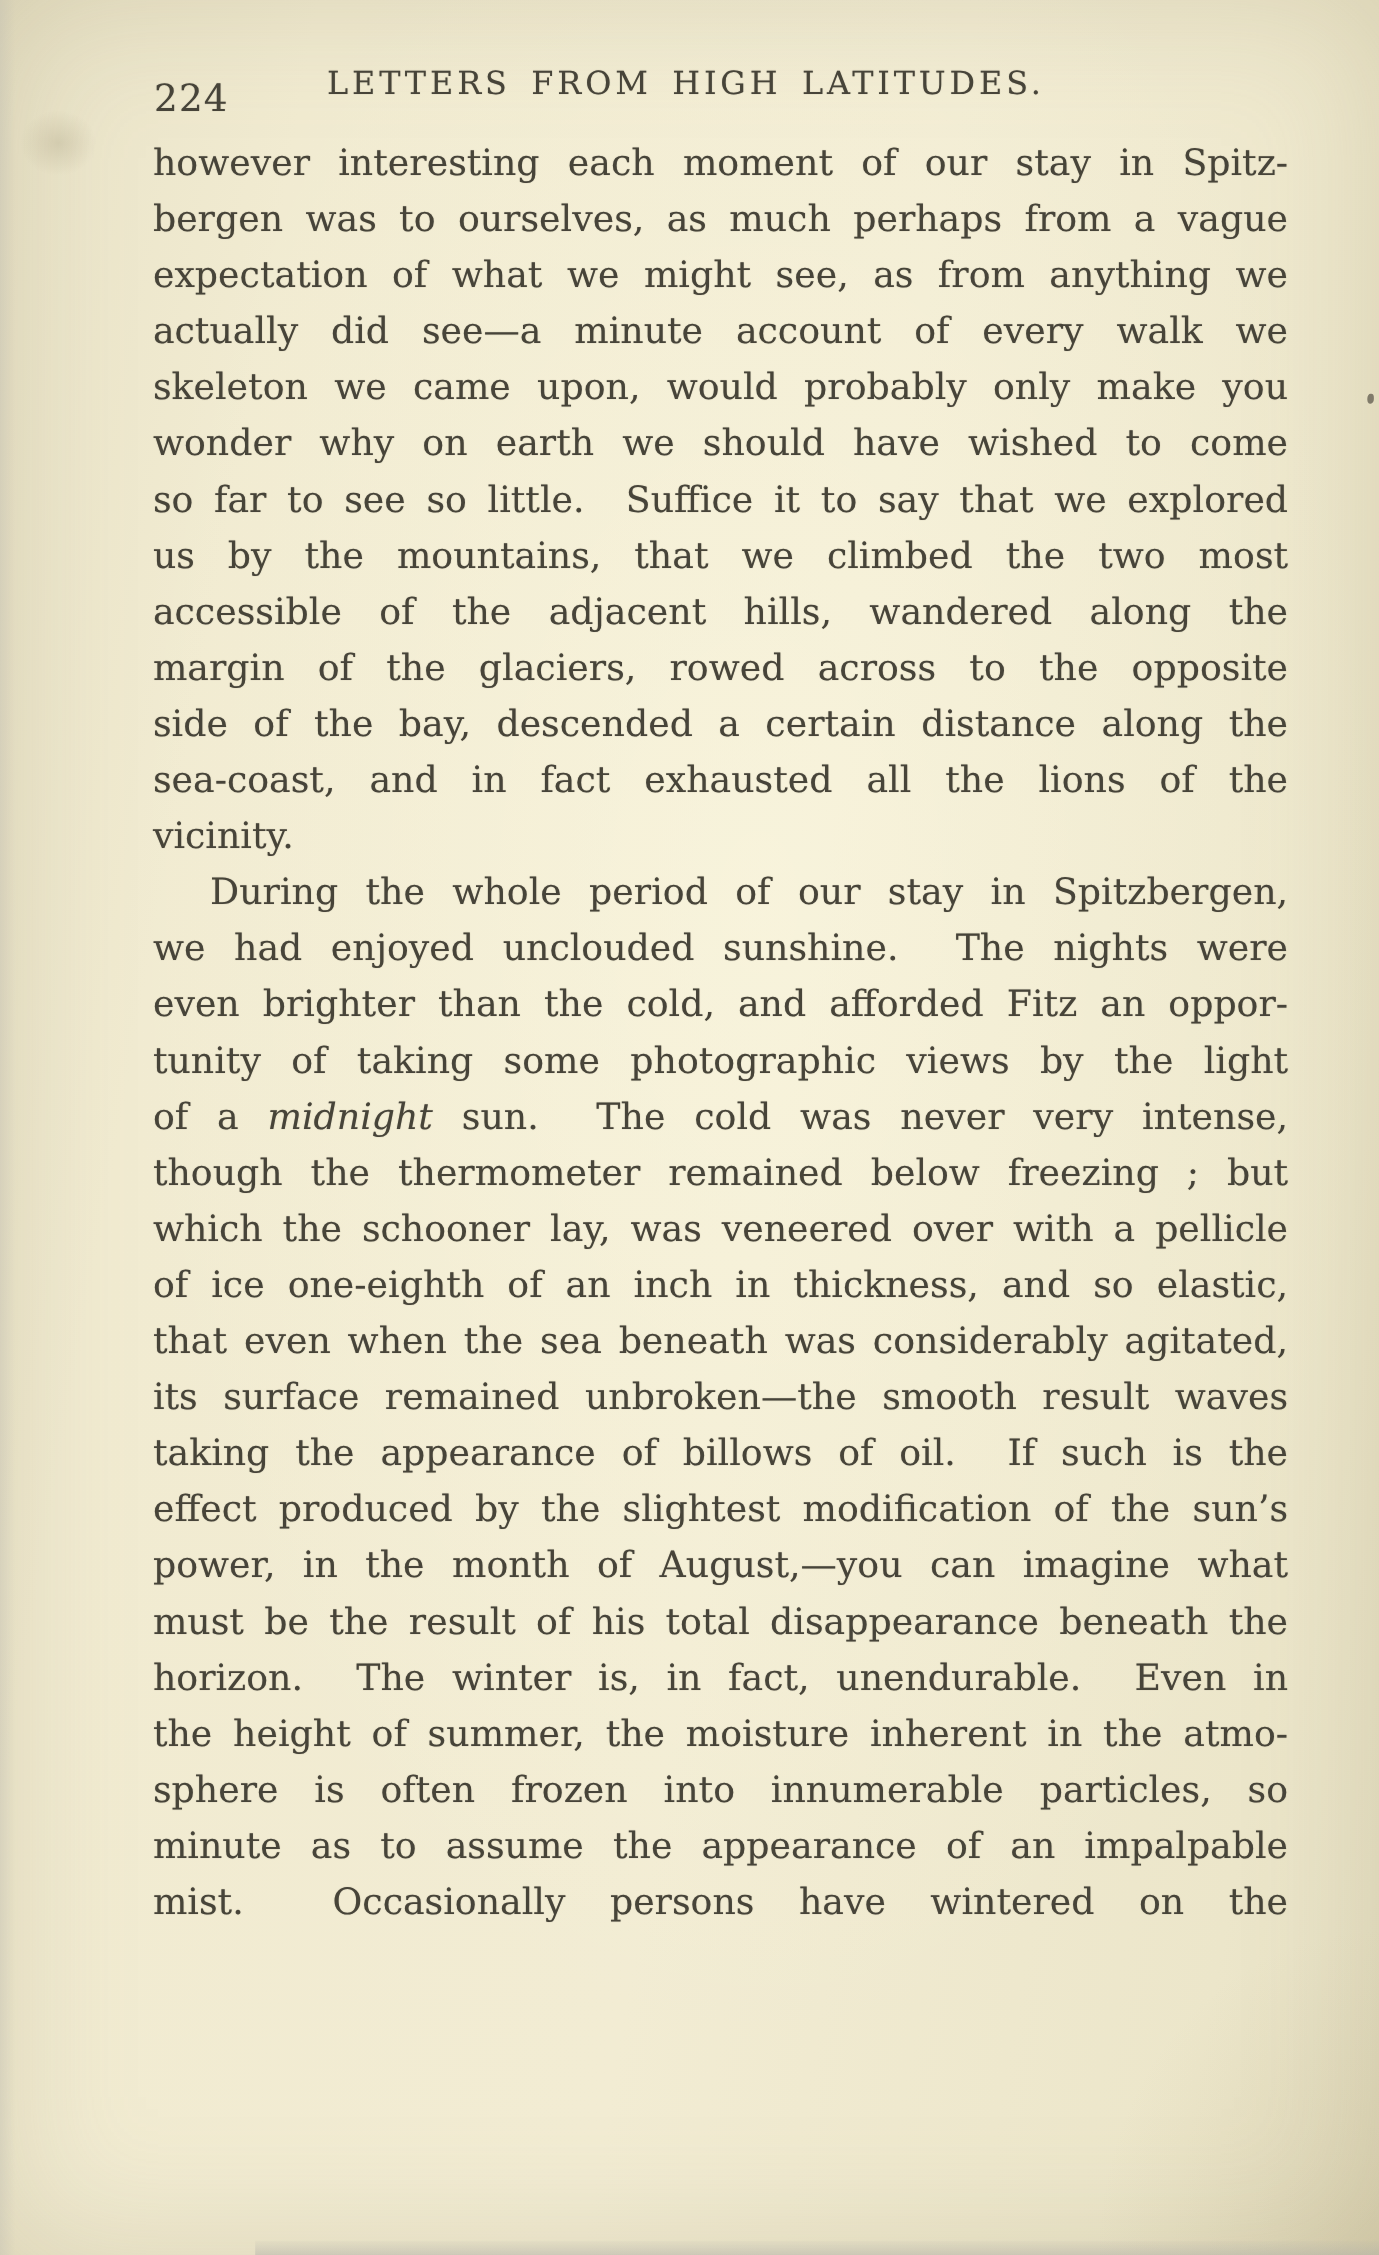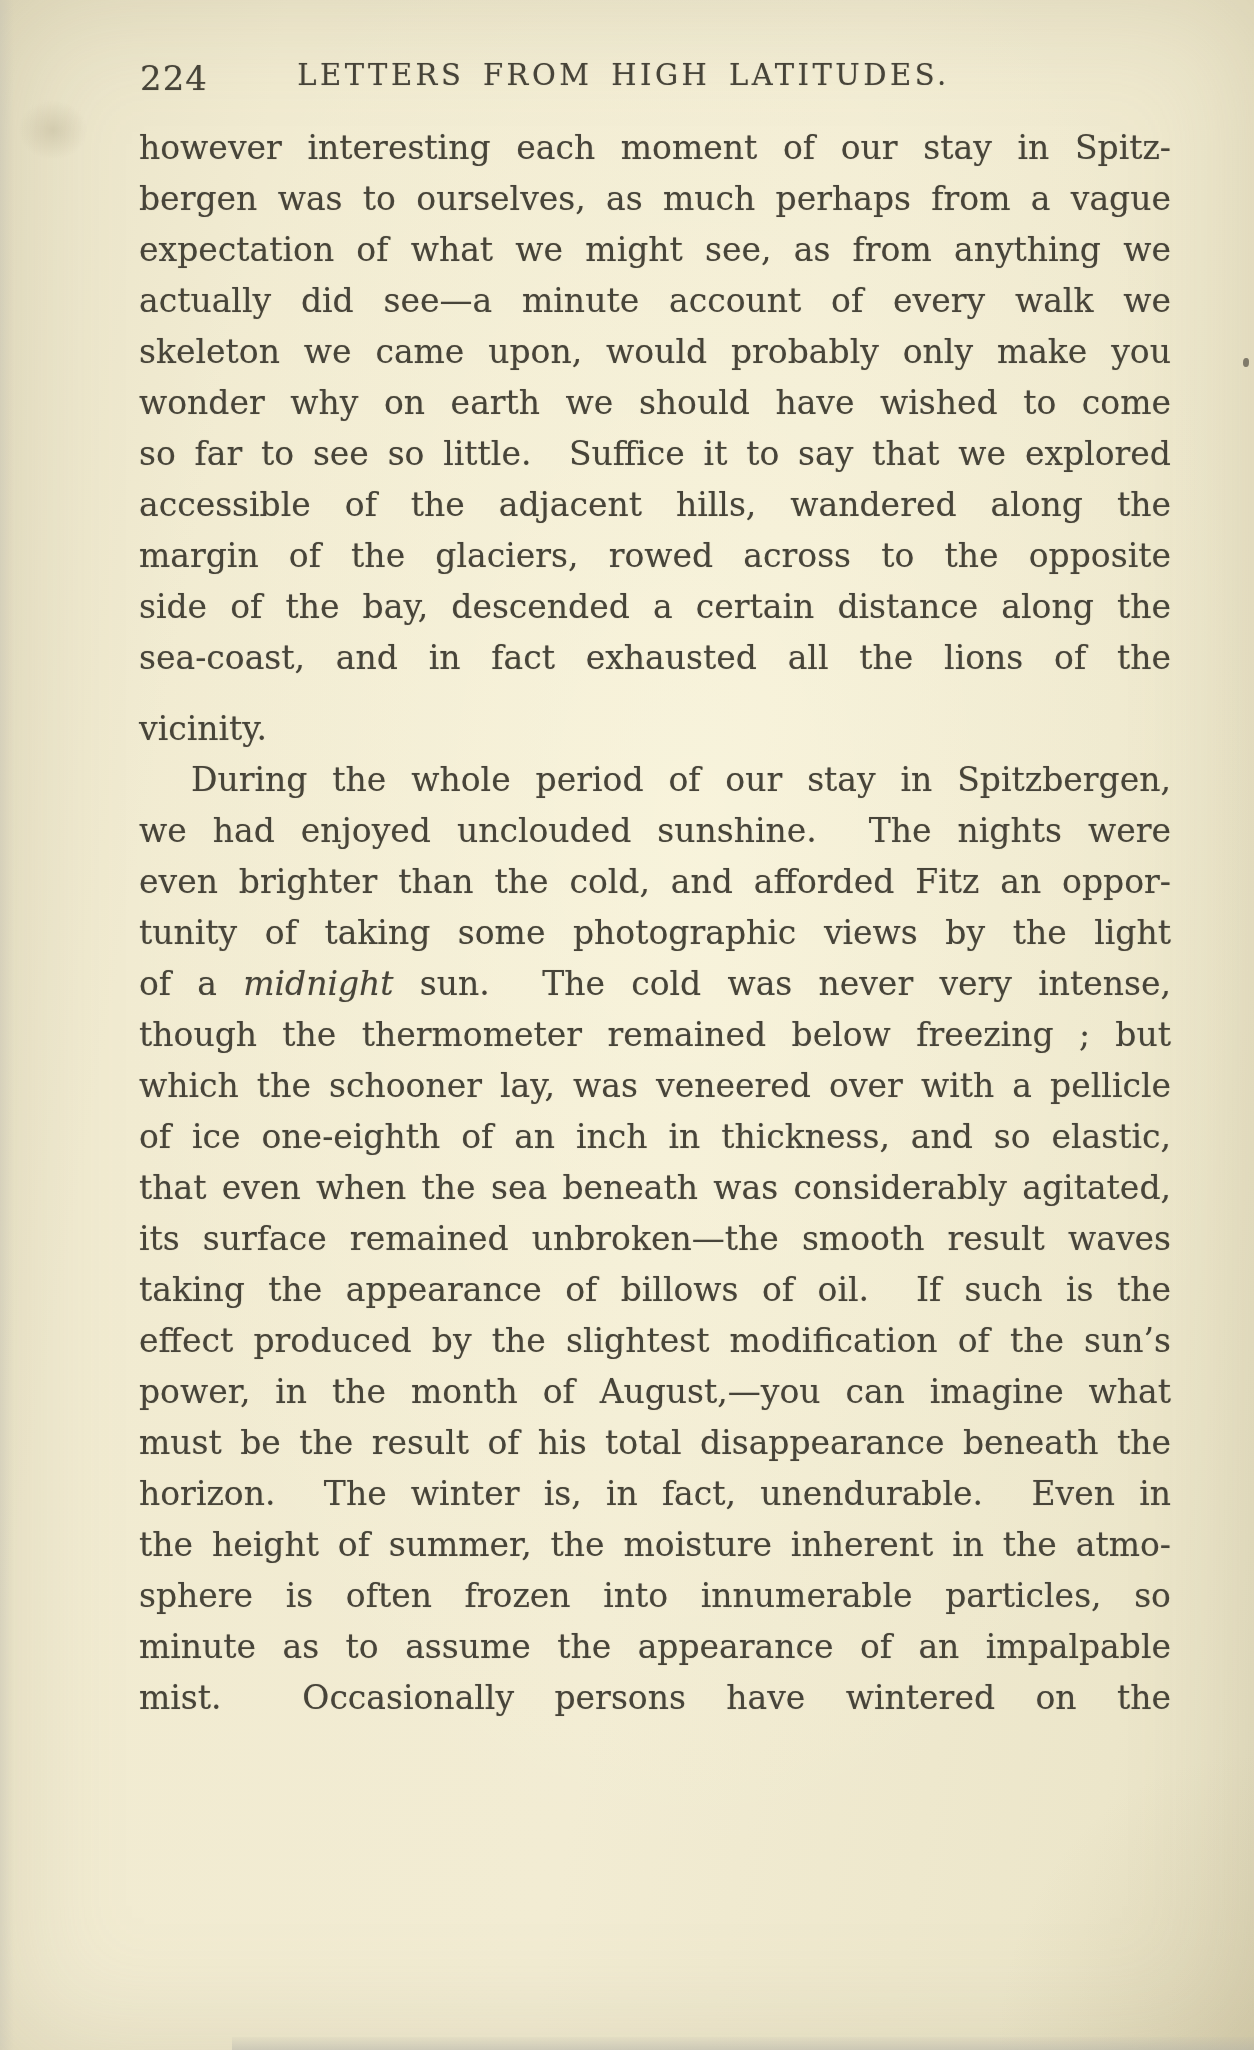--- a/index.html
+++ b/index.html
@@ -41,21 +41,21 @@
     position: absolute; right: 0; bottom: 0; width: 260px; height: 300px;
     background: radial-gradient(ellipse at 100% 100%, rgba(170,155,110,0.20), rgba(170,155,110,0) 70%);
   }
 
   .running-head {
     position: absolute;
     top: 52px; left: 0; right: 0; height: 44px;
   }
   .page-number {
     position: absolute;
-    left: 140px; top: 6px;
+    left: 140px; top: 18px;
     font-size: 34px;
     letter-spacing: 1px;
     text-shadow: 0 0 1px rgba(70,66,55,0.4);
   }
   .head-title {
     position: absolute;
     left: 251px; width: 745px; top: 6px;
     text-align: center;
     font-size: 29px;
     letter-spacing: 3.5px;
@@ -74,21 +74,20 @@
     line-height: 51px;
     height: 51px;
     text-align: justify;
     text-align-last: justify;
     white-space: normal;
     text-shadow: 0 0 1px rgba(70,66,55,0.38);
   }
   .line.align-left {
     text-align: center;
     text-align-last: left;
-    margin-top: 20px;
   }
   .line.indent {
     padding-left: 52px;
     box-sizing: border-box;
   }
   .italic { font-style: italic; }
 </style>
 </head>
 <body>
 
@@ -106,20 +105,21 @@
   </div>
 
   <div class="text-block">
       <div class="line"><span>however interesting each moment of our stay in Spitz-</span></div>
       <div class="line"><span>bergen was to ourselves, as much perhaps from a vague</span></div>
       <div class="line"><span>expectation of what we might see, as from anything we</span></div>
       <div class="line"><span>actually did see—a minute account of every walk we</span></div>
       <div class="line"><span>skeleton we came upon, would probably only make you</span></div>
       <div class="line"><span>wonder why on earth we should have wished to come</span></div>
       <div class="line"><span>so far to see so little.&nbsp; Suffice it to say that we explored</span></div>
+      <div class="line"><span>us by the mountains, that we climbed the two most</span></div>
       <div class="line"><span>accessible of the adjacent hills, wandered along the</span></div>
       <div class="line"><span>margin of the glaciers, rowed across to the opposite</span></div>
       <div class="line"><span>side of the bay, descended a certain distance along the</span></div>
       <div class="line"><span>sea-coast, and in fact exhausted all the lions of the</span></div>
       <div class="line align-left"><span>vicinity.</span></div>
       <div class="line indent"><span>During the whole period of our stay in Spitzbergen,</span></div>
       <div class="line"><span>we had enjoyed unclouded sunshine.&nbsp; The nights were</span></div>
       <div class="line"><span>even brighter than the cold, and afforded Fitz an oppor-</span></div>
       <div class="line"><span>tunity of taking some photographic views by the light</span></div>
       <div class="line"><span>of a </span><span class="italic">midnight</span><span> sun.&nbsp; The cold was never very intense,</span></div>

